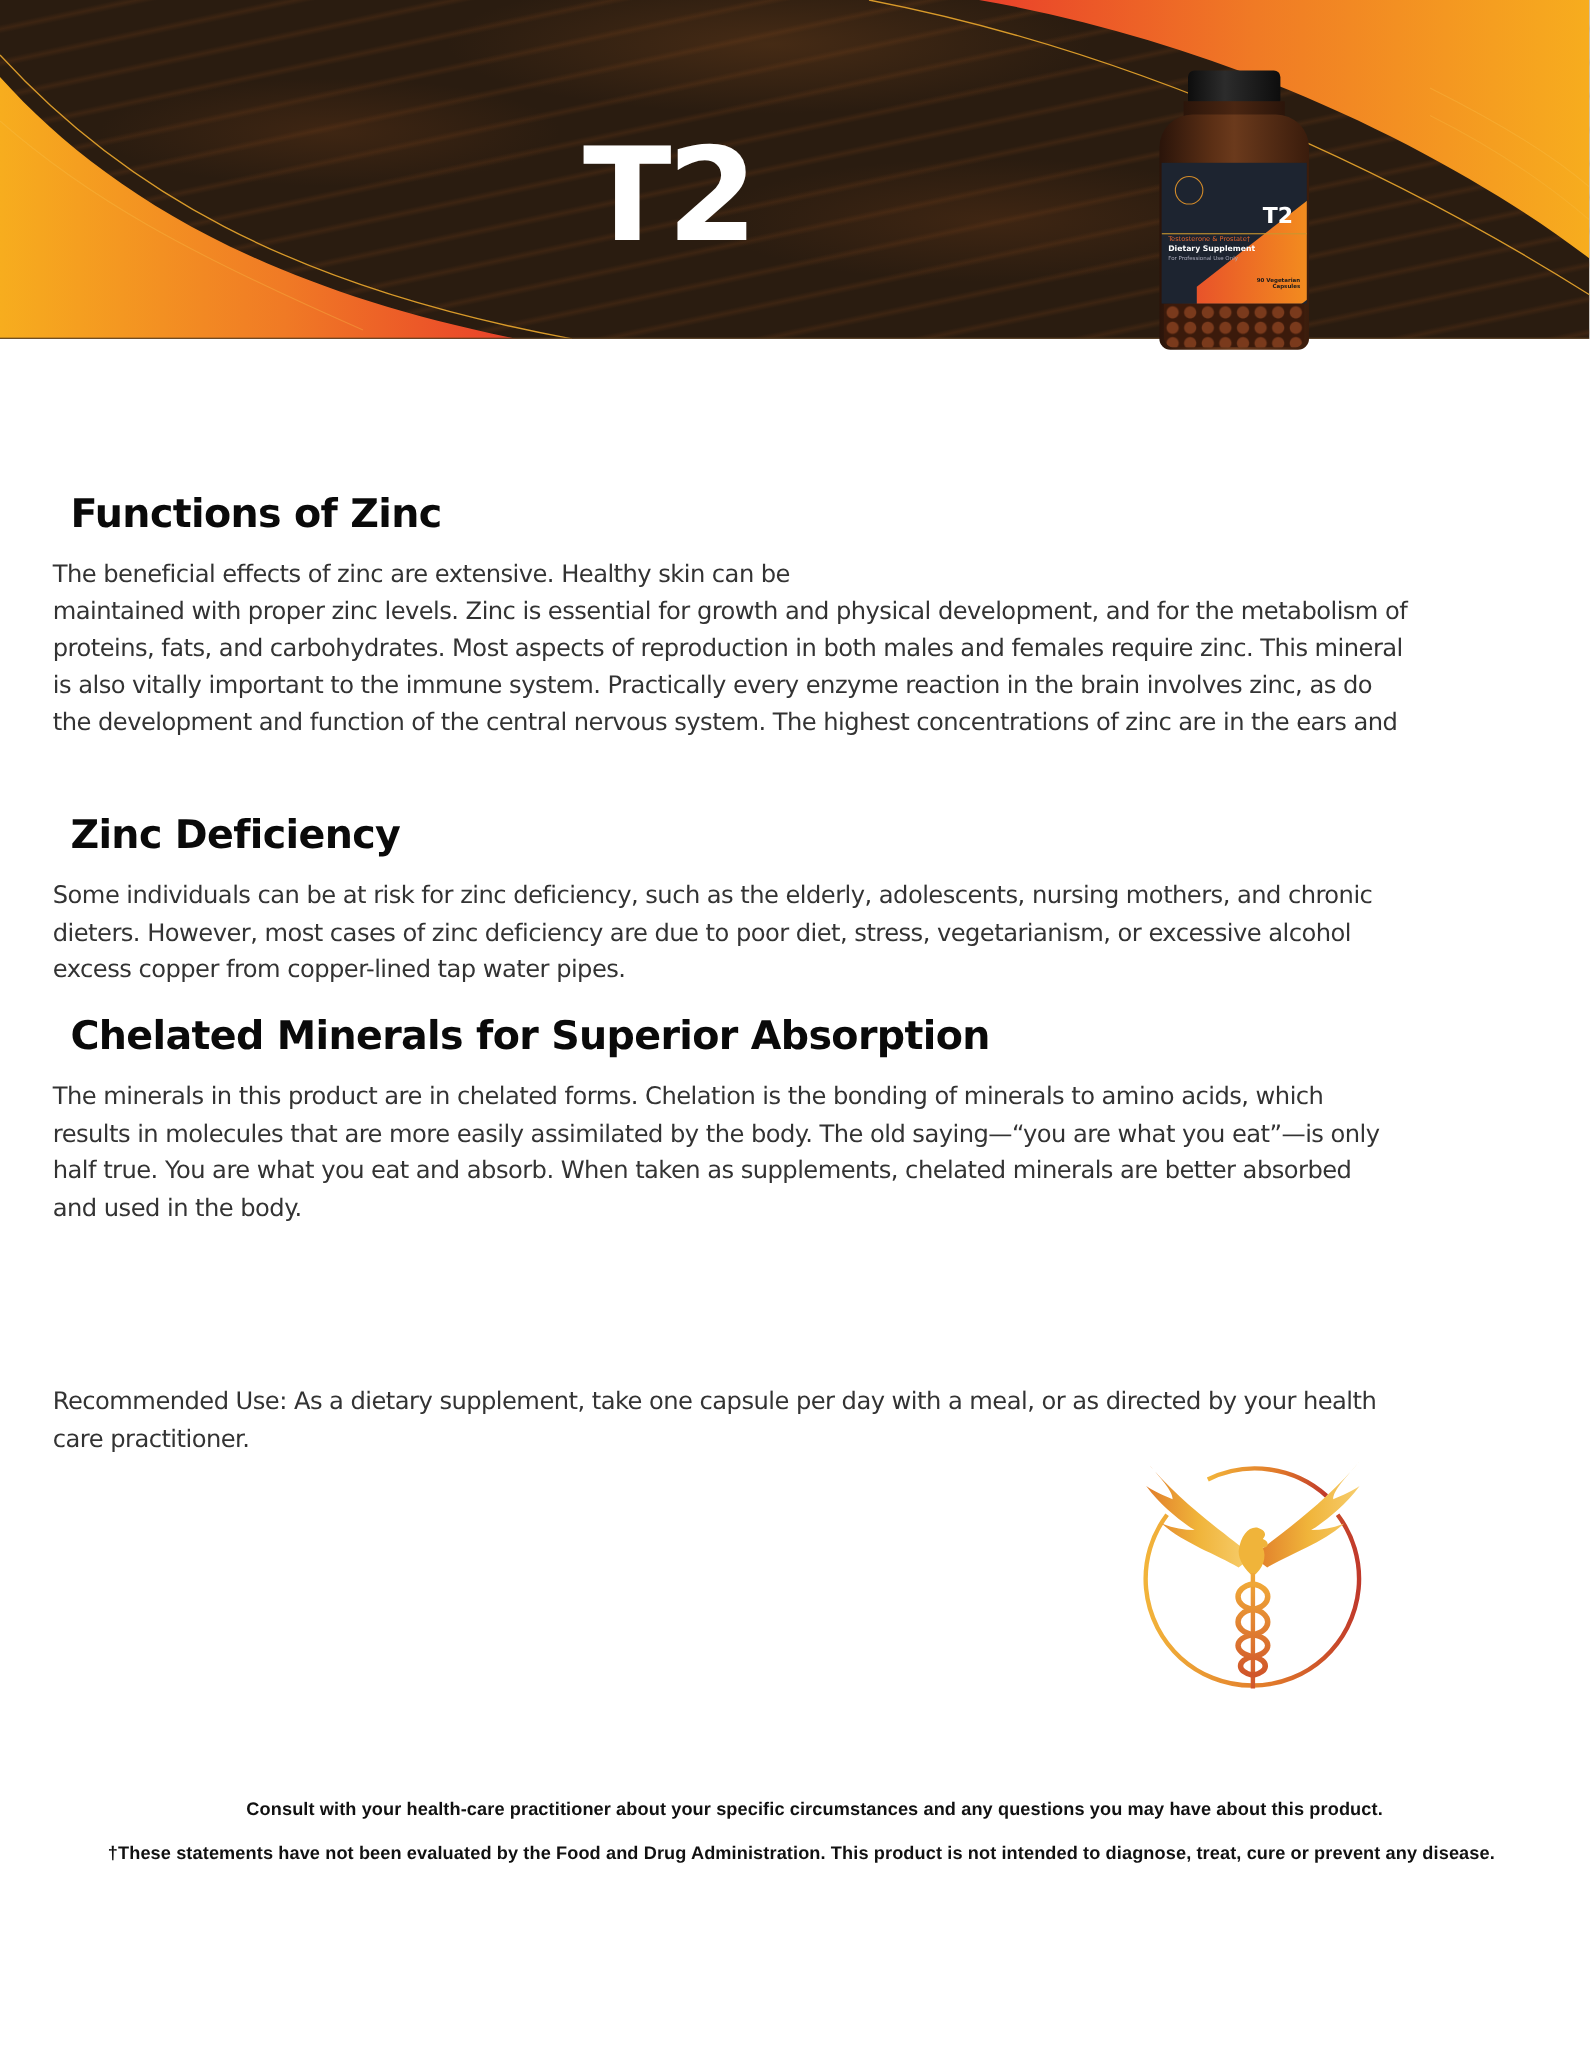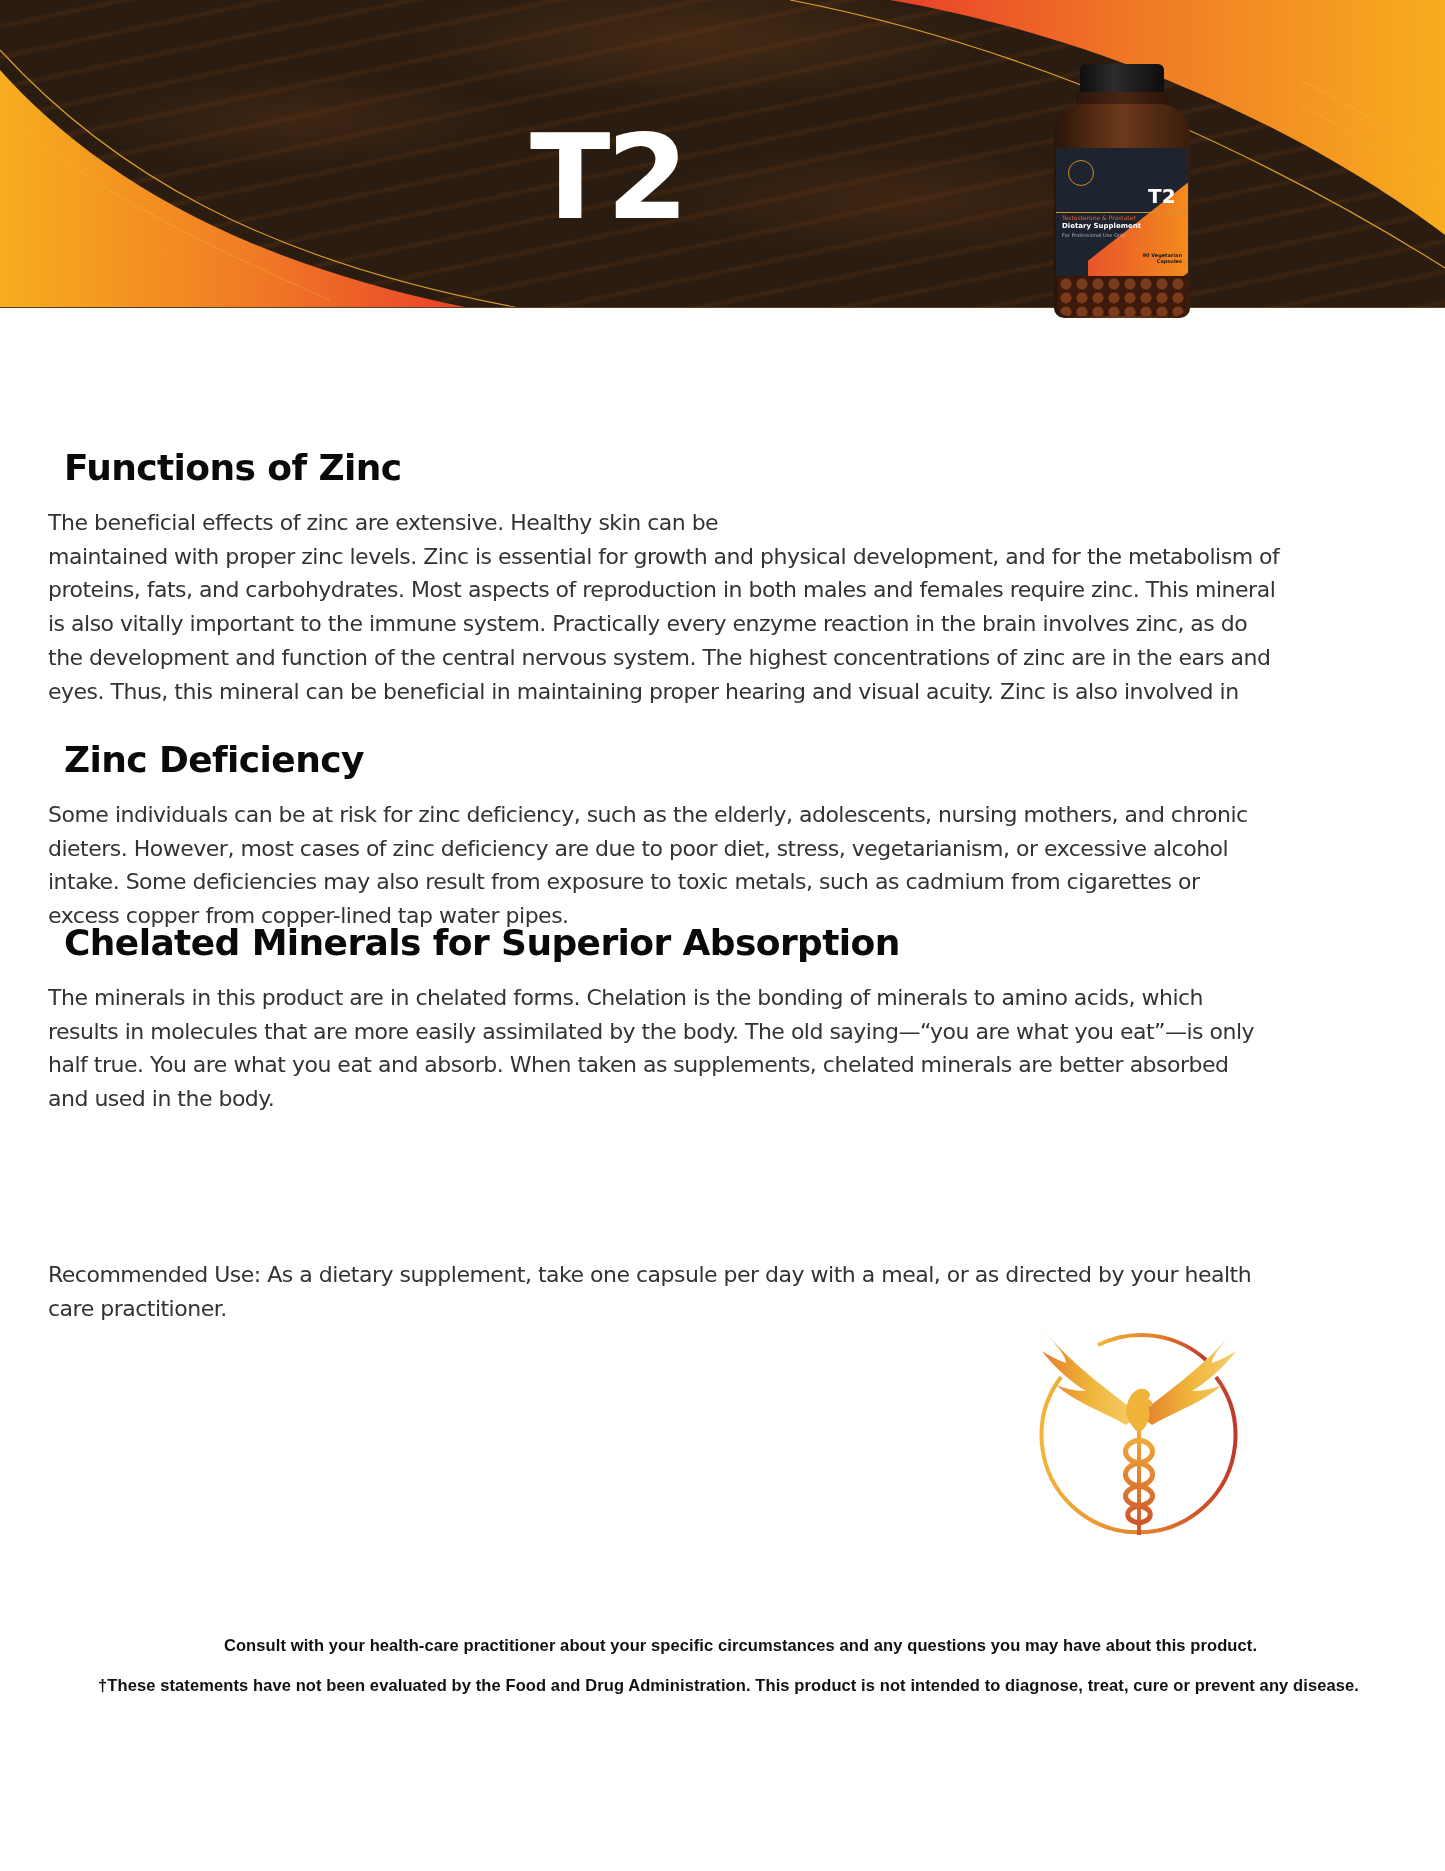--- a/index.html
+++ b/index.html
@@ -112,30 +112,28 @@
 </div>
 
 <section class="s1">
   <h2 class="section-heading">Functions of Zinc</h2>
   <p class="section-body">
     <span class="line">The beneficial effects of zinc are extensive. Healthy skin can be</span>
     <span class="line">maintained with proper zinc levels. Zinc is essential for growth and physical development, and for the metabolism of</span>
     <span class="line">proteins, fats, and carbohydrates. Most aspects of reproduction in both males and females require zinc. This mineral</span>
     <span class="line">is also vitally important to the immune system. Practically every enzyme reaction in the brain involves zinc, as do</span>
     <span class="line">the development and function of the central nervous system. The highest concentrations of zinc are in the ears and</span>
-    <span class="line">eyes. Thus, this mineral can be beneficial in maintaining proper hearing and visual acuity. Zinc is also involved in</span>
   </p>
 </section>
 
 <section class="s2">
   <h2 class="section-heading">Zinc Deficiency</h2>
   <p class="section-body">
     <span class="line">Some individuals can be at risk for zinc deficiency, such as the elderly, adolescents, nursing mothers, and chronic</span>
     <span class="line">dieters. However, most cases of zinc deficiency are due to poor diet, stress, vegetarianism, or excessive alcohol</span>
-    <span class="line">intake. Some deficiencies may also result from exposure to toxic metals, such as cadmium from cigarettes or</span>
     <span class="line">excess copper from copper-lined tap water pipes.</span>
   </p>
 </section>
 
 <section class="s3">
   <h2 class="section-heading">Chelated Minerals for Superior Absorption</h2>
   <p class="section-body">
     <span class="line">The minerals in this product are in chelated forms. Chelation is the bonding of minerals to amino acids, which</span>
     <span class="line">results in molecules that are more easily assimilated by the body. The old saying—“you are what you eat”—is only</span>
     <span class="line">half true. You are what you eat and absorb. When taken as supplements, chelated minerals are better absorbed</span>

